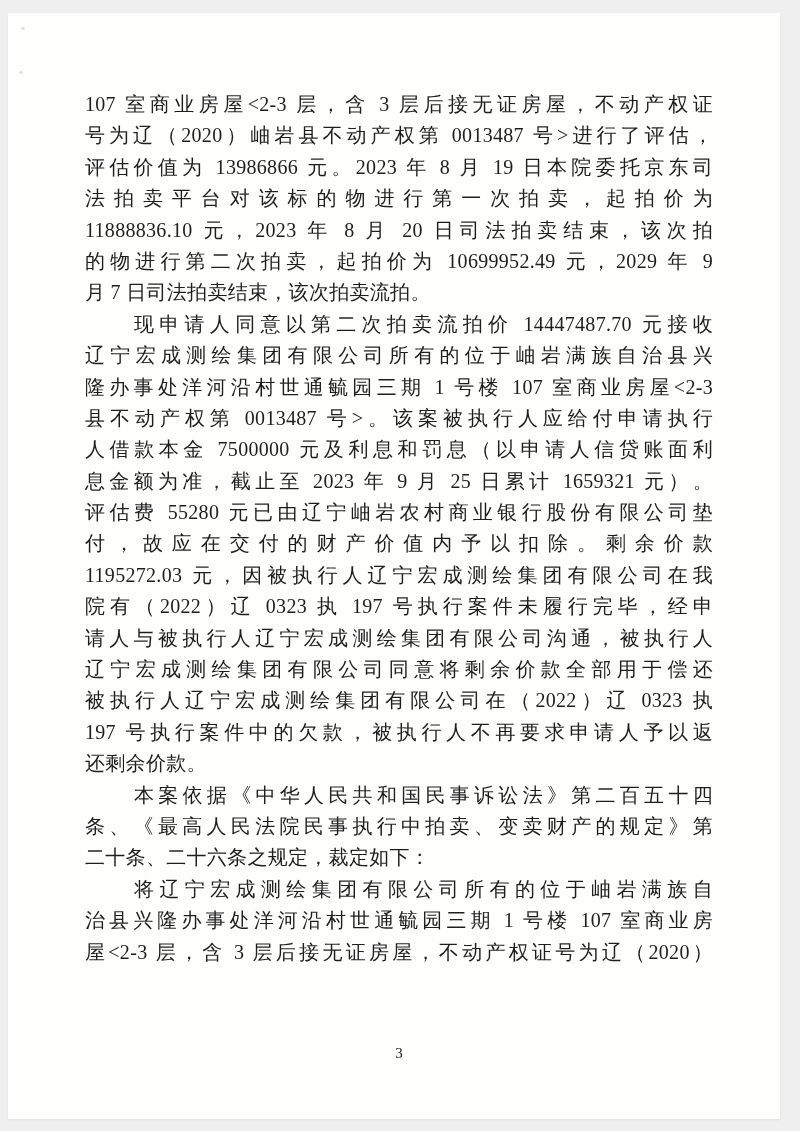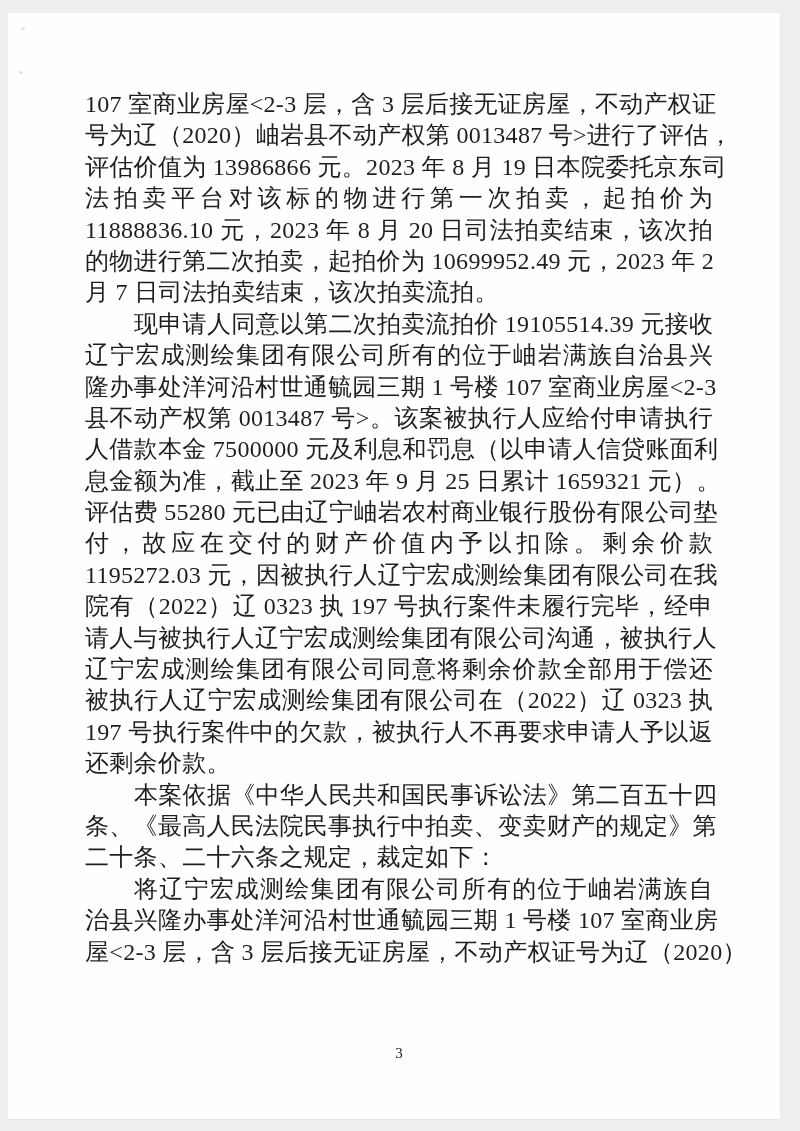--- a/index.html
+++ b/index.html
@@ -25,21 +25,21 @@
     background: #fefefd;
     box-shadow: 0 1px 2px rgba(0,0,0,0.06);
   }
   .text-block {
     position: absolute;
     left: 77px;
     top: 76px;
     width: 628px;
   }
   .line {
-    font-size: 24px;
+    font-size: 20px;
     height: 31.4px;
     line-height: 31.4px;
     white-space: nowrap;
     color: #1e1e1e;
     text-align: justify;
     text-align-last: justify;
     letter-spacing: 0.3px;
   }
   .line.end {
     text-align: right;
@@ -72,23 +72,23 @@
 <div class="canvas">
   <div class="page">
     <div class="speck s1"></div>
     <div class="speck s2"></div>
     <div class="text-block" id="text-block">
         <div class="line">107 室商业房屋&lt;2-3 层，含 3 层后接无证房屋，不动产权证</div>
         <div class="line">号为辽（2020）岫岩县不动产权第 0013487 号&gt;进行了评估，</div>
         <div class="line">评估价值为 13986866 元。2023 年 8 月 19 日本院委托京东司</div>
         <div class="line">法拍卖平台对该标的物进行第一次拍卖，起拍价为</div>
         <div class="line">11888836.10 元，2023 年 8 月 20 日司法拍卖结束，该次拍</div>
-        <div class="line">的物进行第二次拍卖，起拍价为 10699952.49 元，2023 年 2</div>
+        <div class="line">的物进行第二次拍卖，起拍价为 10699952.49 元，2029 年 9</div>
         <div class="line end">月 7 日司法拍卖结束，该次拍卖流拍。</div>
-        <div class="line indent">现申请人同意以第二次拍卖流拍价 19105514.39 元接收</div>
+        <div class="line indent">现申请人同意以第二次拍卖流拍价 14447487.70 元接收</div>
         <div class="line">辽宁宏成测绘集团有限公司所有的位于岫岩满族自治县兴</div>
         <div class="line">隆办事处洋河沿村世通毓园三期 1 号楼 107 室商业房屋&lt;2-3</div>
         <div class="line">县不动产权第 0013487 号&gt;。该案被执行人应给付申请执行</div>
         <div class="line">人借款本金 7500000 元及利息和罚息（以申请人信贷账面利</div>
         <div class="line">息金额为准，截止至 2023 年 9 月 25 日累计 1659321 元）。</div>
         <div class="line">评估费 55280 元已由辽宁岫岩农村商业银行股份有限公司垫</div>
         <div class="line">付，故应在交付的财产价值内予以扣除。剩余价款</div>
         <div class="line">1195272.03 元，因被执行人辽宁宏成测绘集团有限公司在我</div>
         <div class="line">院有（2022）辽 0323 执 197 号执行案件未履行完毕，经申</div>
         <div class="line">请人与被执行人辽宁宏成测绘集团有限公司沟通，被执行人</div>

